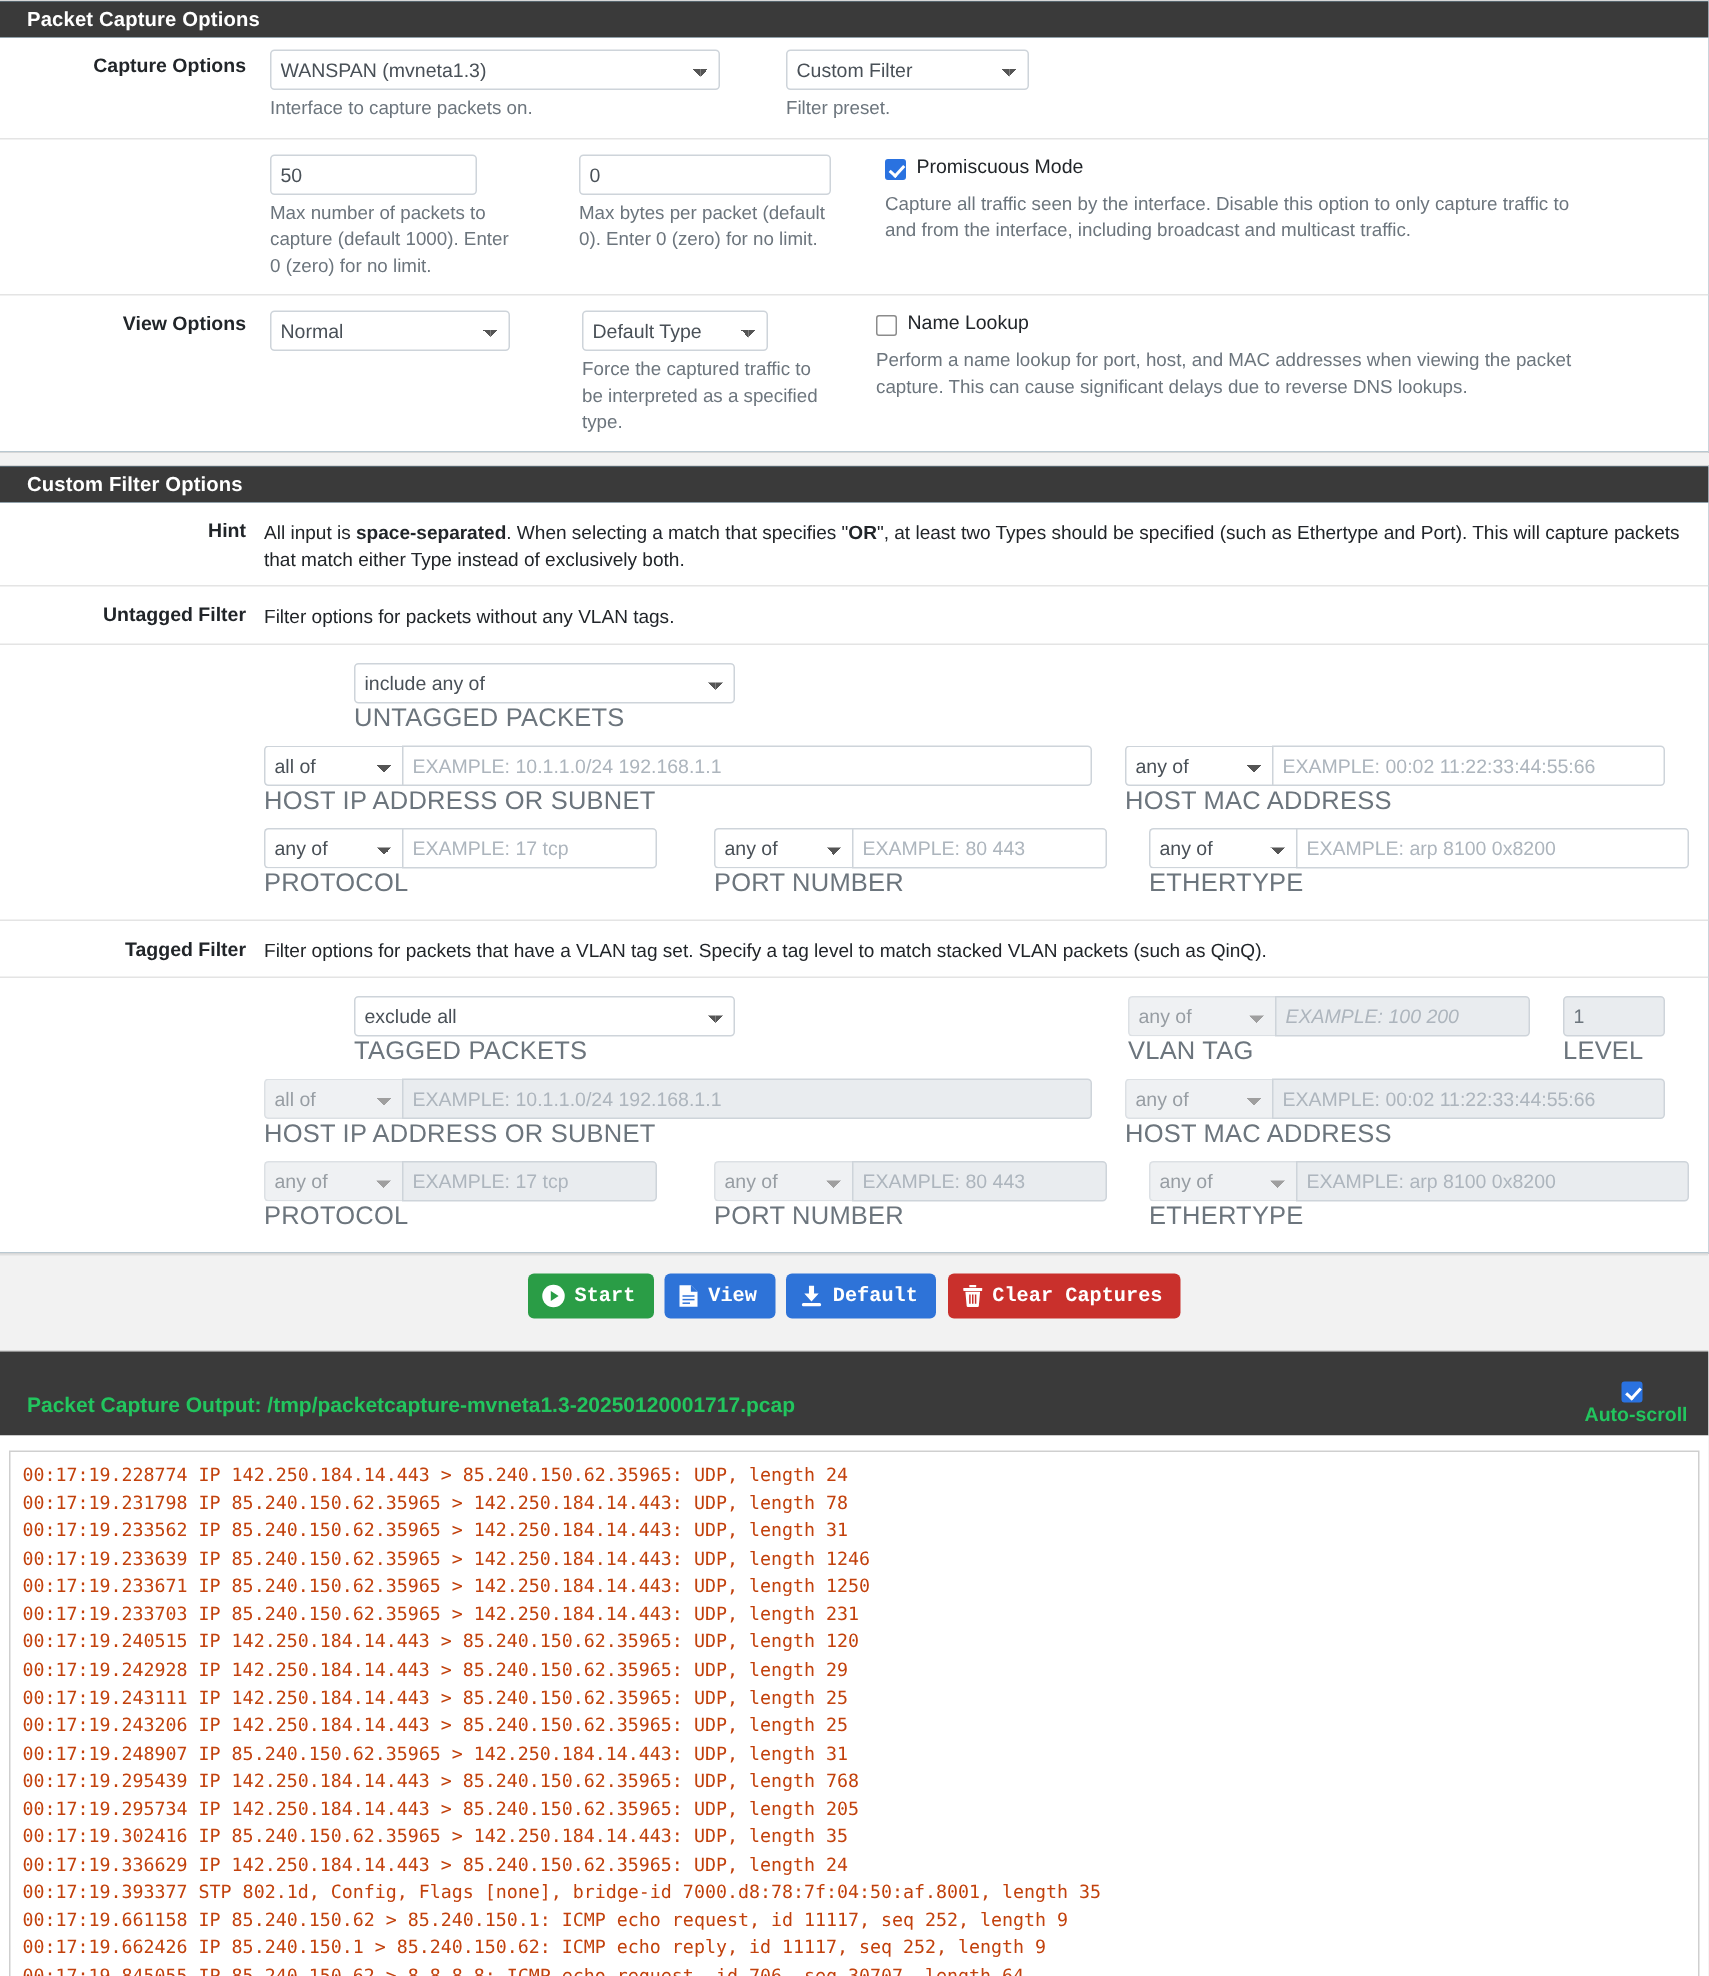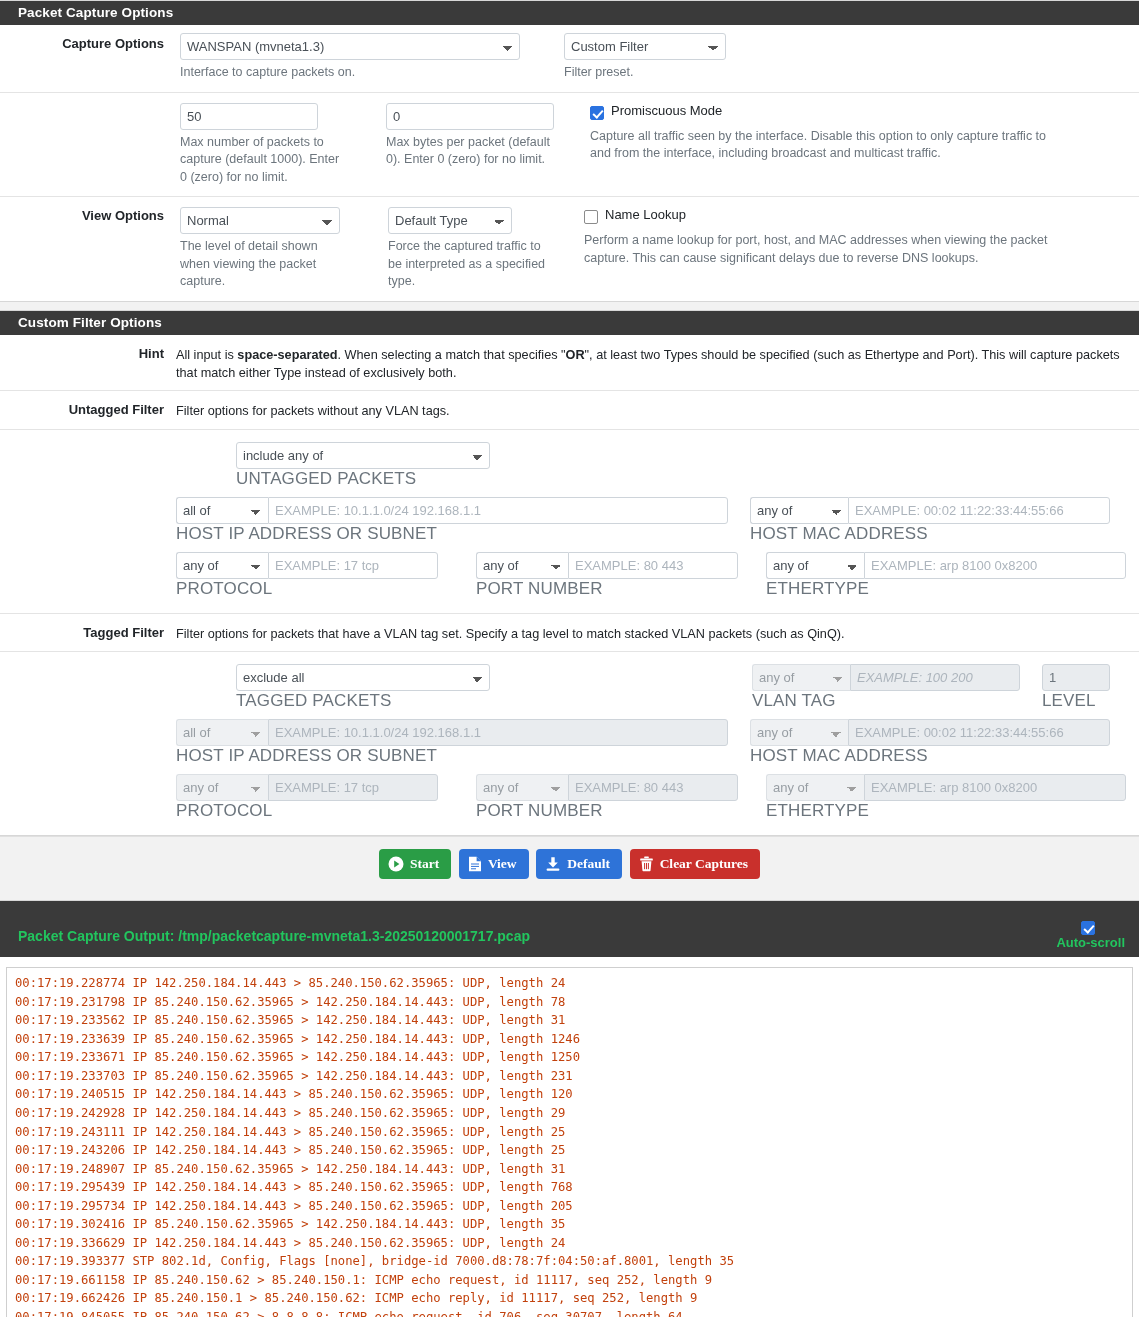--- a/index.html
+++ b/index.html
@@ -125,21 +125,21 @@
     text-align:center;
     border-top:1px solid #e0e0e0;
   }
   .btn {
     display:inline-flex; align-items:center; gap:6px;
     border:0; border-radius:4px;
     color:#fff; font-size:13.5px; font-weight:bold;
     padding:7px 12px 7px 9px;
     margin:0 2px;
     cursor:pointer;
-    font-family:Liberation Serif, serif;
+    font-family:Liberation Mono, monospace;
   }
   .btn.green { background:#2a9d46; }
   .btn.blue  { background:#2e73d8; }
   .btn.red   { background:#c9302c; }
   .btn svg { display:block; }
 
   
   .out-panel { margin-top:8px; border-top:1px solid #d7d7d7; }
   .out-head {
     background:#3a3a3a; color:#22c55e;
@@ -182,21 +182,21 @@
 <div class="page">
 
   <section class="panel">
     <div class="panel-heading">Packet Capture Options</div>
     <div class="panel-body">
 
       <div class="row-line first">
         <div class="lbl">Capture Options</div>
         <div class="fields">
           <div class="col">
-            <select class="ctl" style="width:340px;">
+            <select class="ctl" style="width:300px;">
               <option>WANSPAN (mvneta1.3)</option>
             </select>
             <div class="caption" style="max-width:352px;">Interface to capture packets on.</div>
           </div>
           <div class="col" style="margin-left:30px;">
             <select class="ctl" style="width:162px;">
               <option>Custom Filter</option>
             </select>
             <div class="caption">Filter preset.</div>
           </div>
@@ -224,21 +224,20 @@
         </div>
       </div>
 
       <div class="row-line">
         <div class="lbl">View Options</div>
         <div class="fields" style="padding-top:10px;">
           <div class="col">
             <select class="ctl" style="width:160px;">
               <option>Normal</option>
             </select>
-            <div class="caption" style="max-width:158px;">The level of detail shown when viewing the packet capture.</div>
           </div>
           <div class="col" style="margin-left:34px;">
             <select class="ctl" style="width:124px;">
               <option>Default Type</option>
             </select>
             <div class="caption" style="max-width:158px;">Force the captured traffic to be interpreted as a specified type.</div>
           </div>
           <div class="col" style="margin-left:24px; flex:1;">
             <div class="cbwrap">
               <span class="cb"></span>

